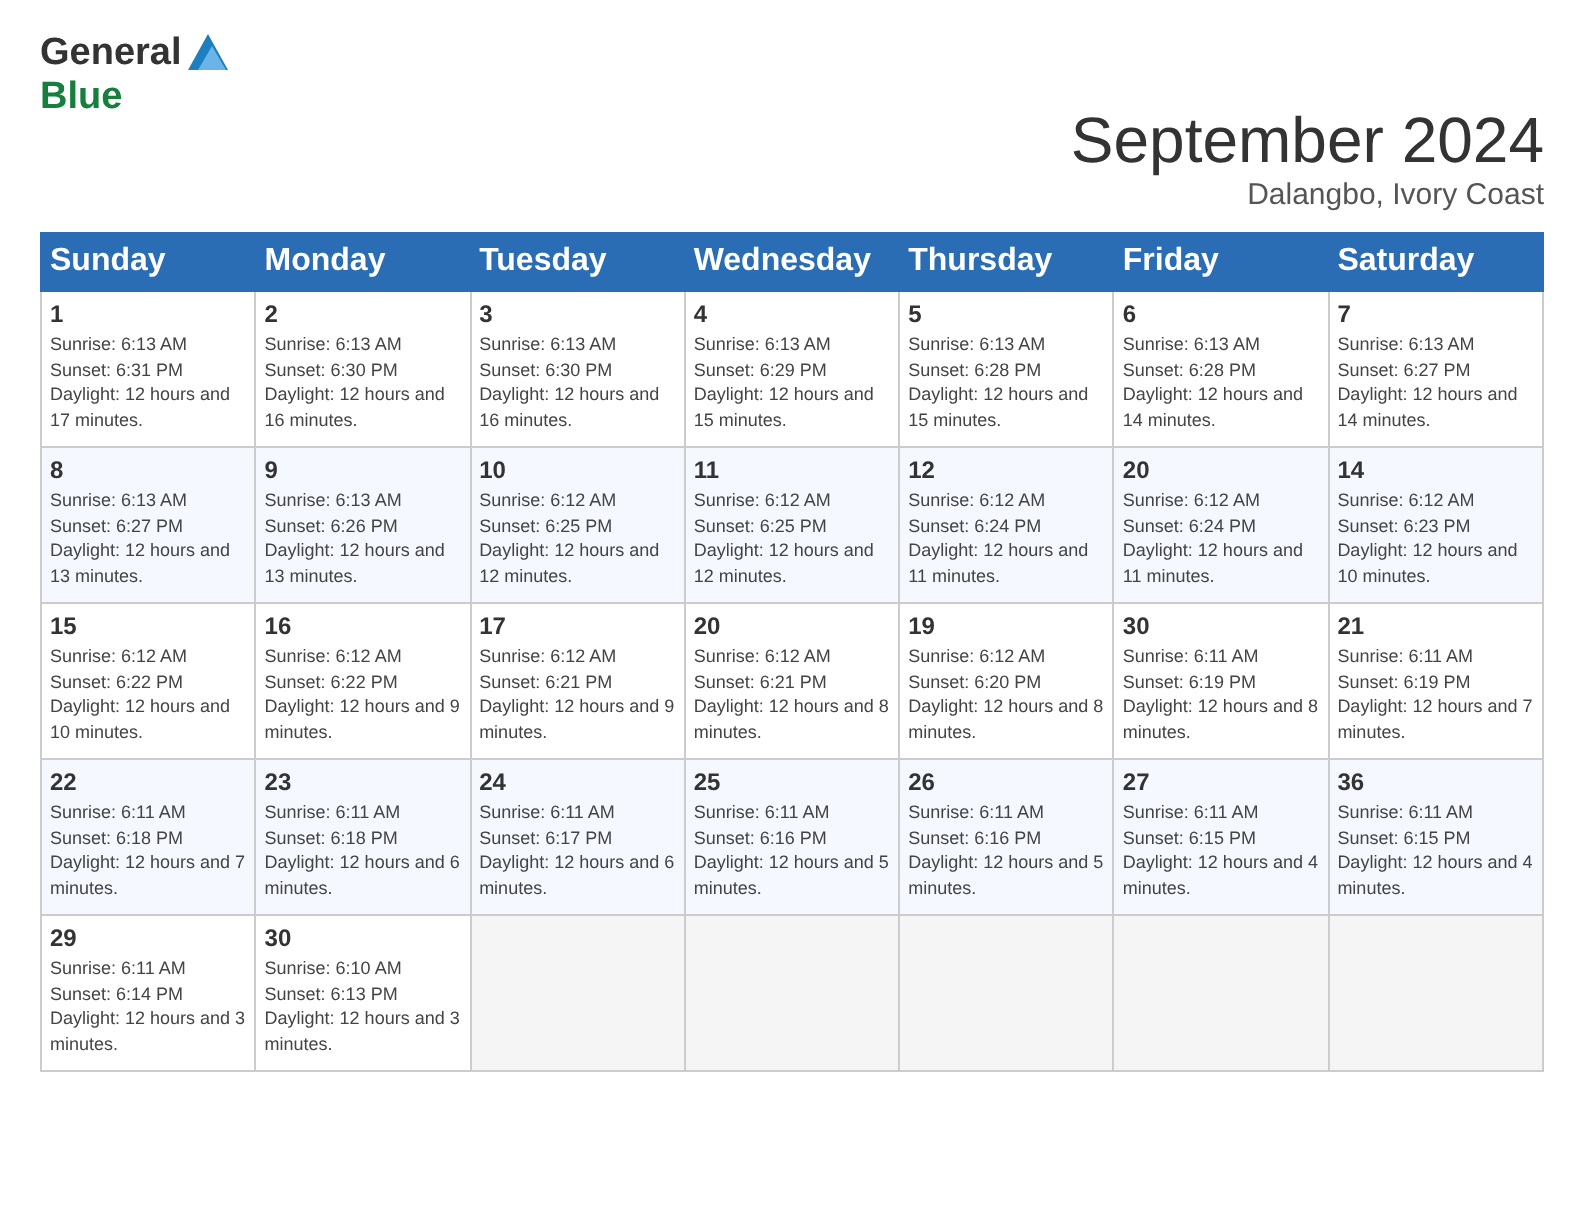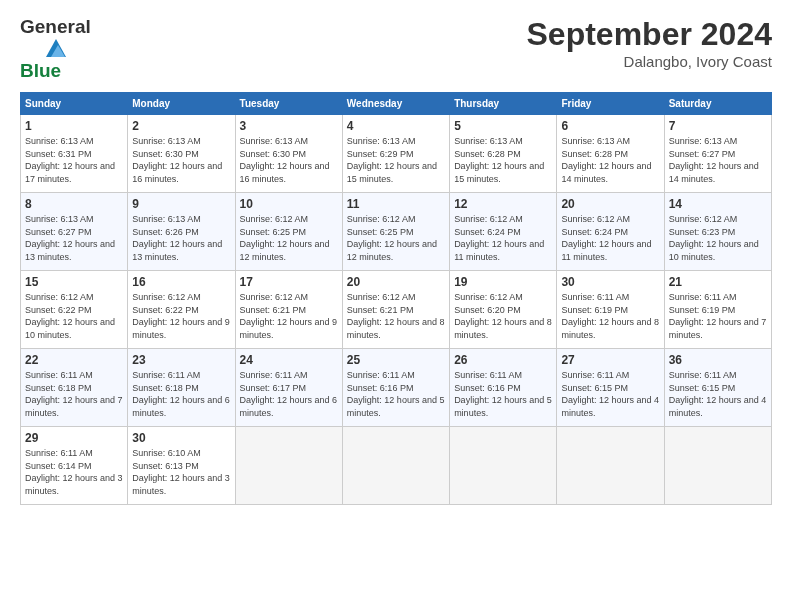--- a/index.html
+++ b/index.html
@@ -24,36 +24,37 @@
     }
     .logo {
       display: flex;
       align-items: center;
     }
     .title-block {
       text-align: right;
     }
     .month-title {
       font-size: 32px;
-      font-weight: bold;
+      font-weight: normal;
       color: #333;
+      margin-top: 36px;
     }
     .location-title {
       font-size: 15px;
       color: #555;
     }
     table {
       width: 100%;
       border-collapse: collapse;
       table-layout: fixed;
     }
     thead tr th {
       background-color: #2a6db5;
       color: #fff;
-      font-size: 10px;
+      font-size: 16px;
       font-weight: bold;
       padding: 5px 4px;
       text-align: left;
       border: 1px solid #2a6db5;
     }
     tbody tr td {
       vertical-align: top;
       font-size: 9.5px;
       color: #333;
       padding: 4px 4px 3px 4px;
@@ -78,21 +79,21 @@
     tr:nth-child(even) td { background-color: #f5f8ff; }
     tr:nth-child(odd) td { background-color: #fff; }
     td.empty { background-color: #f5f5f5 !important; }
   </style>
 </head>
 <body>
 
 <div class="page">
   <div class="header">
     <div class="logo" style="display: flex; flex-direction: column; align-items: flex-start;">
-        <div style="display: flex; align-items: center; flex-direction: column;">
+        <div style="display: flex; align-items: center;">
           <span style="font-size: 19px; font-weight: bold; color: rgb(51, 51, 51);">General</span>
           <svg width="22" height="22" viewBox="0 0 22 22" style="margin-left: 2px;">
             <polygon points="11,1 21,19 1,19" fill="#1e7fc0"></polygon>
             <polygon points="13,7 20,19 6,19" fill="#6ab4e8"></polygon>
           </svg>
         </div>
         <span style="font-size: 19px; font-weight: bold; color: #15803d;">Blue</span>
       </div>
     <div style="display:flex;flex-direction:column;align-items:flex-start;margin-left:-680px;margin-top:-4px;">
     </div>

